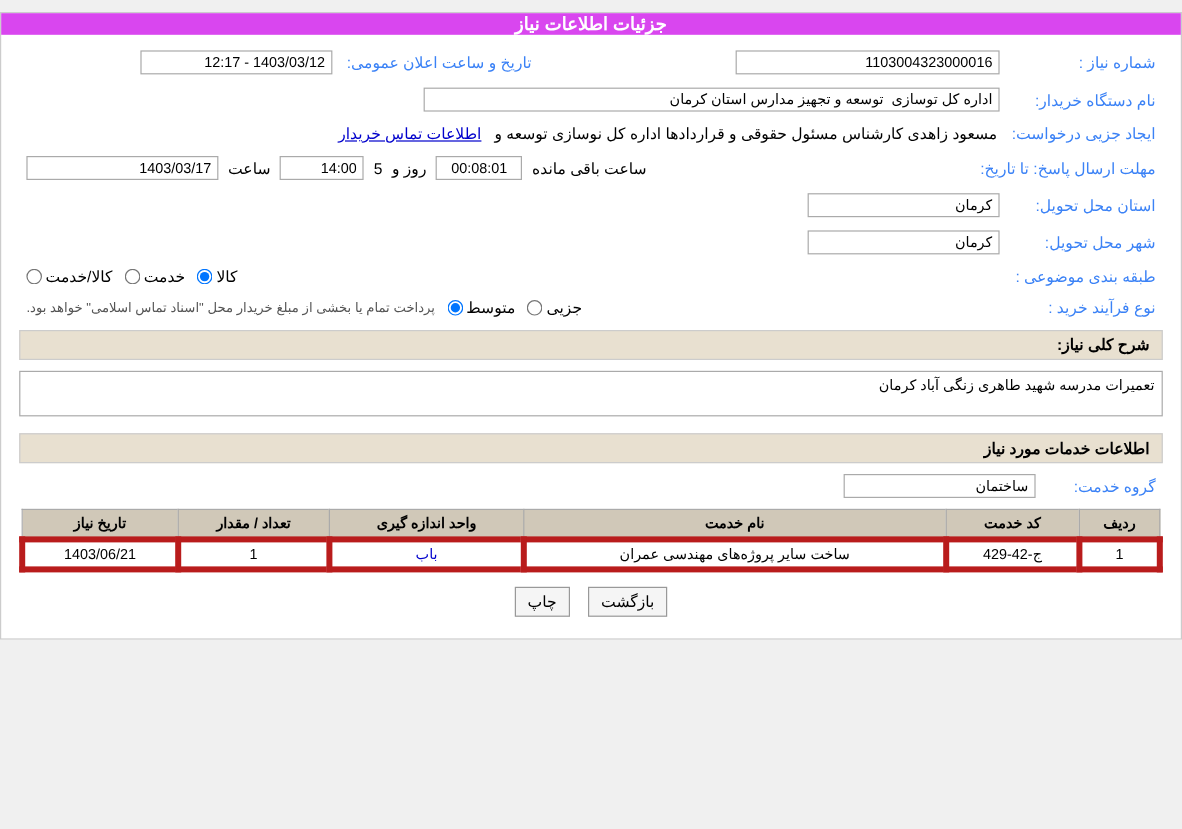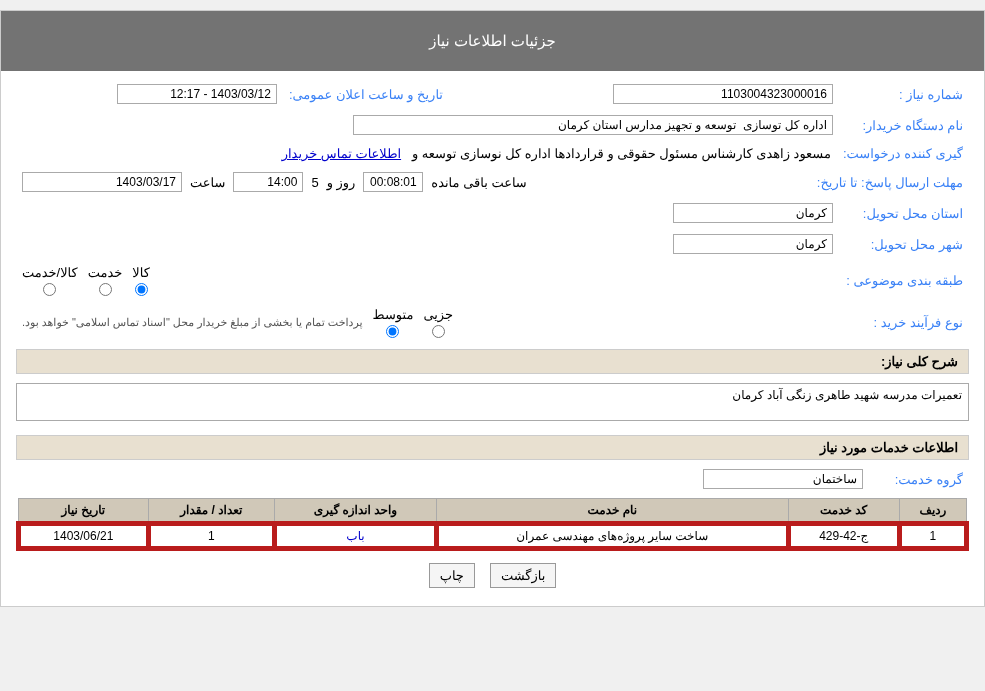--- a/index.html
+++ b/index.html
@@ -9,26 +9,26 @@
       background: #f0f0f0;
       direction: rtl;
     }
     .page-wrapper {
       max-width: 985px;
       margin: 10px auto;
       background: #fff;
       border: 1px solid #ccc;
     }
     .page-header {
-      background: #737373;
+      background: #d946ef;
       color: #fff;
       text-align: center;
-      padding: 21px 0;
+      padding: 0 0;
       font-size: 15px;
-      font-weight: normal;
+      font-weight: bold;
     }
     .content {
       padding: 10px 15px;
     }
     .section-title {
       background: #e8e0d0;
       border: 1px solid #ccc;
       padding: 4px 10px;
       font-weight: bold;
       font-size: 13px;
@@ -72,33 +72,32 @@
     .radio-group {
       display: flex;
       align-items: center;
       gap: 10px;
       flex-direction: row-reverse;
     }
     .radio-item {
       display: flex;
       align-items: center;
       gap: 3px;
-      flex-direction: column;
     }
     .deadline-row {
       display: flex;
       align-items: center;
       gap: 8px;
       flex-direction: row-reverse;
     }
     .remaining-box {
       border: 1px solid #aaa;
       background: #fff;
       padding: 2px 5px;
-      width: 60px;
+      width: 72px;
       font-size: 12px;
       direction: ltr;
       text-align: center;
     }
     .textarea-box {
       border: 1px solid #aaa;
       background: #fff;
       padding: 4px 6px;
       font-size: 12px;
       font-family: Tahoma, Arial, sans-serif;
@@ -178,21 +177,21 @@
         <td class="value-cell" colspan="4">
           <input class="input-box" style="width: 480px;" type="text" readonly="" value="اداره کل توسازی  توسعه و تجهیز مدارس استان کرمان">
         </td>
       </tr>
     </tbody>
       </table>
 
     <table class="info-table">
       <tbody>
           <tr>
-        <td class="label-cell">گیری کننده درخواست:</td>
+        <td class="label-cell">ایجاد جزیی درخواست:</td>
         <td class="value-cell" colspan="4">
           <span>مسعود زاهدی کارشناس مسئول حقوقی و قراردادها اداره کل نوسازی  توسعه و</span>
           &nbsp;
           <span class="link-text">اطلاعات تماس خریدار</span>
         </td>
       </tr>
     </tbody>
       </table>
 
     <table class="info-table">

